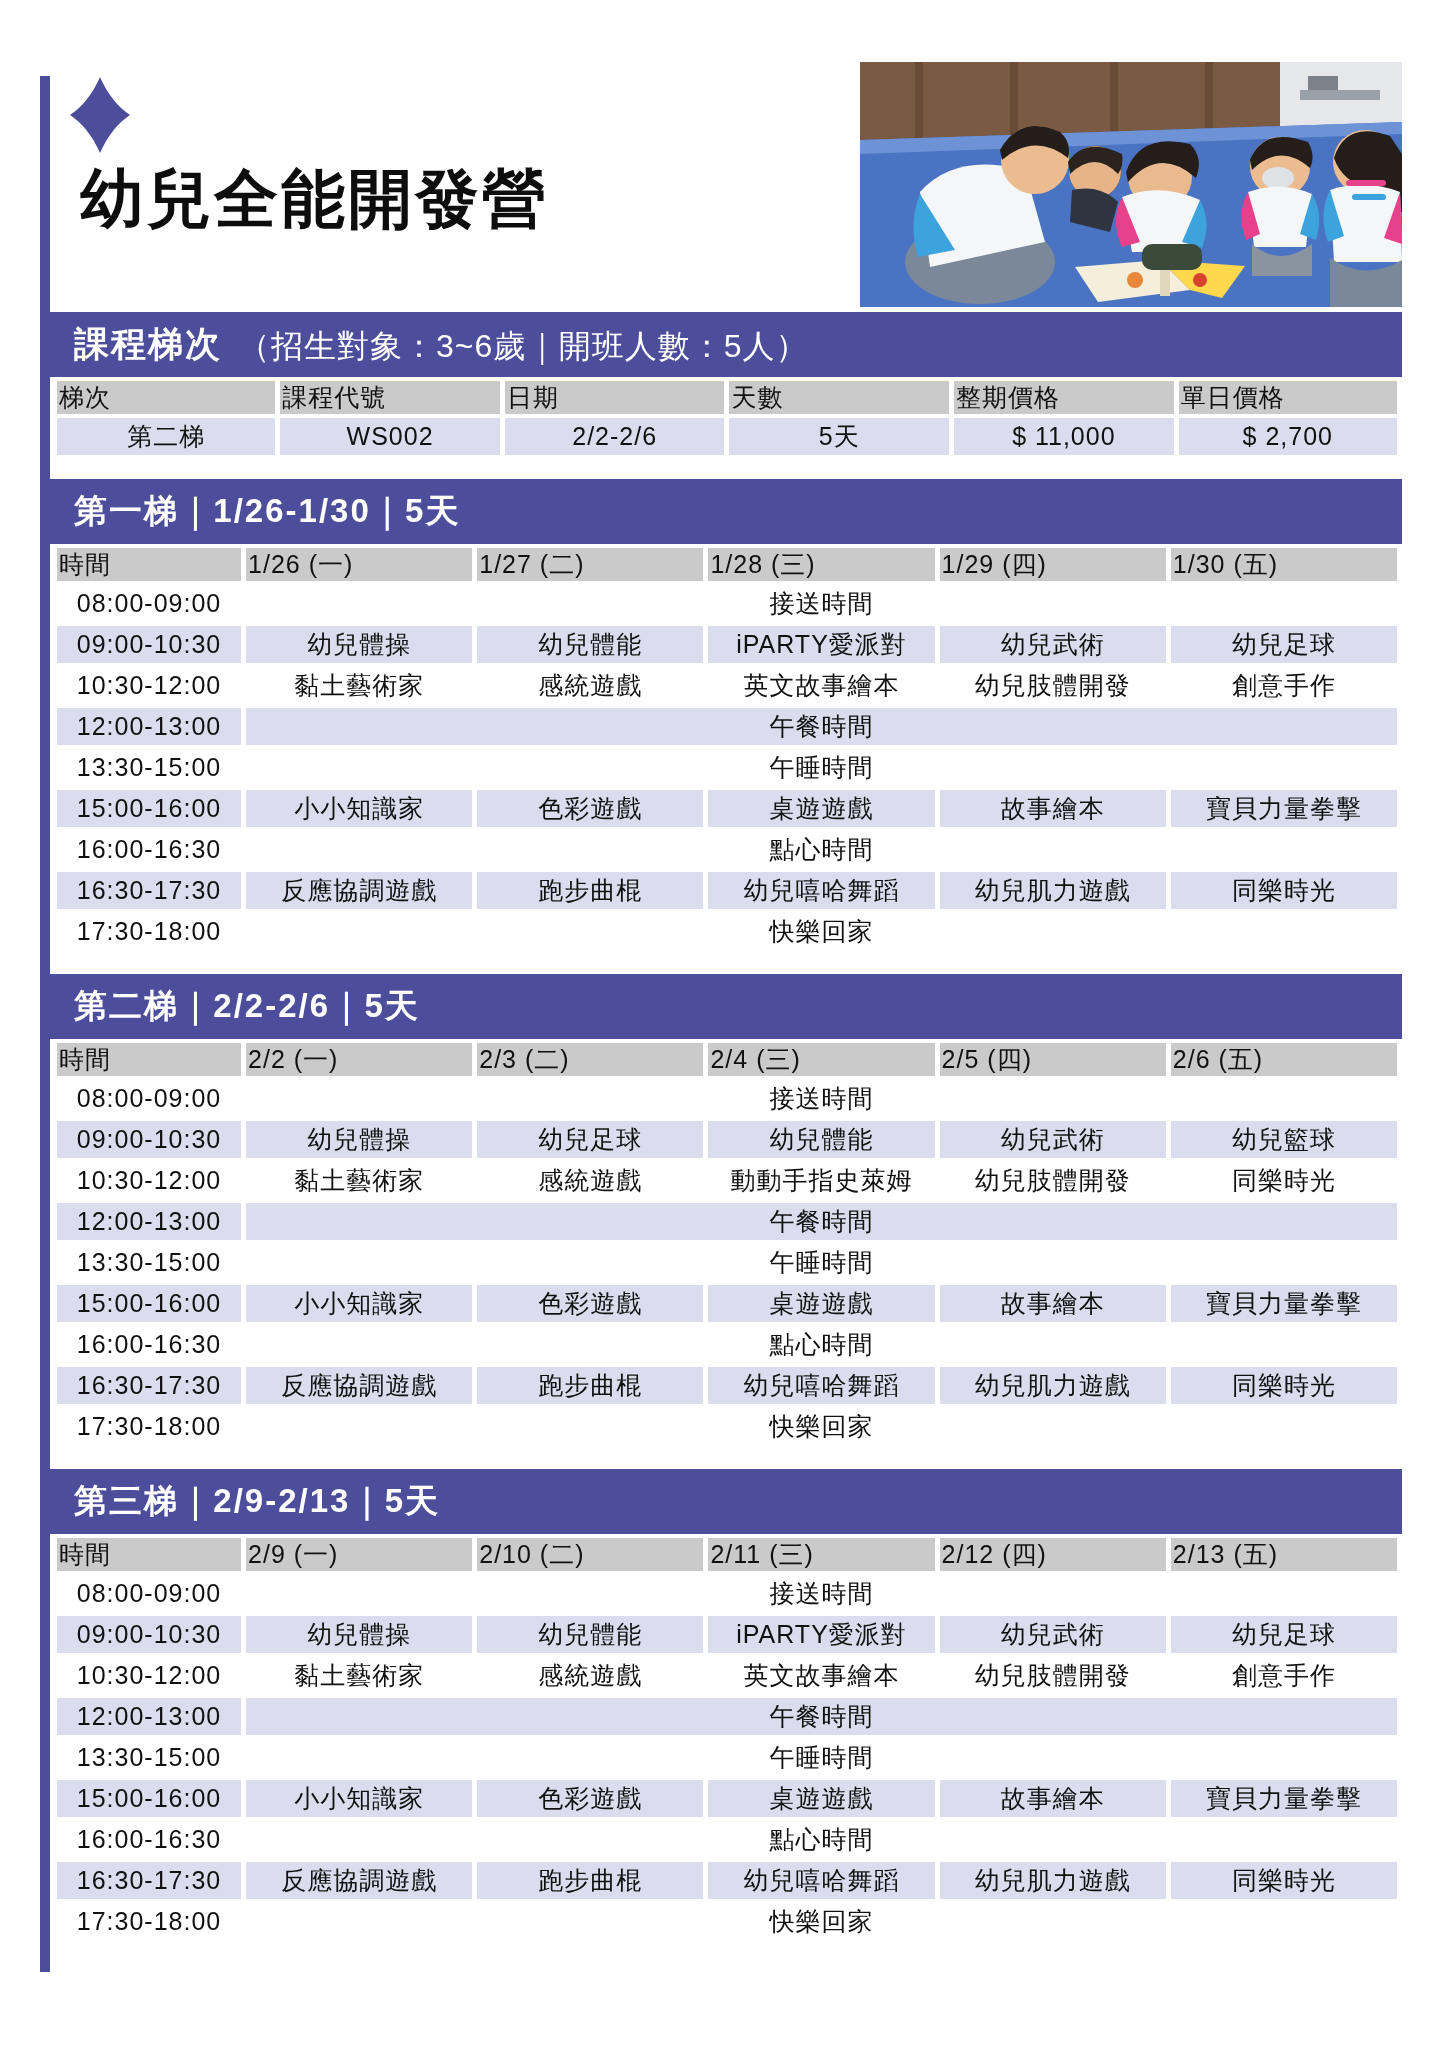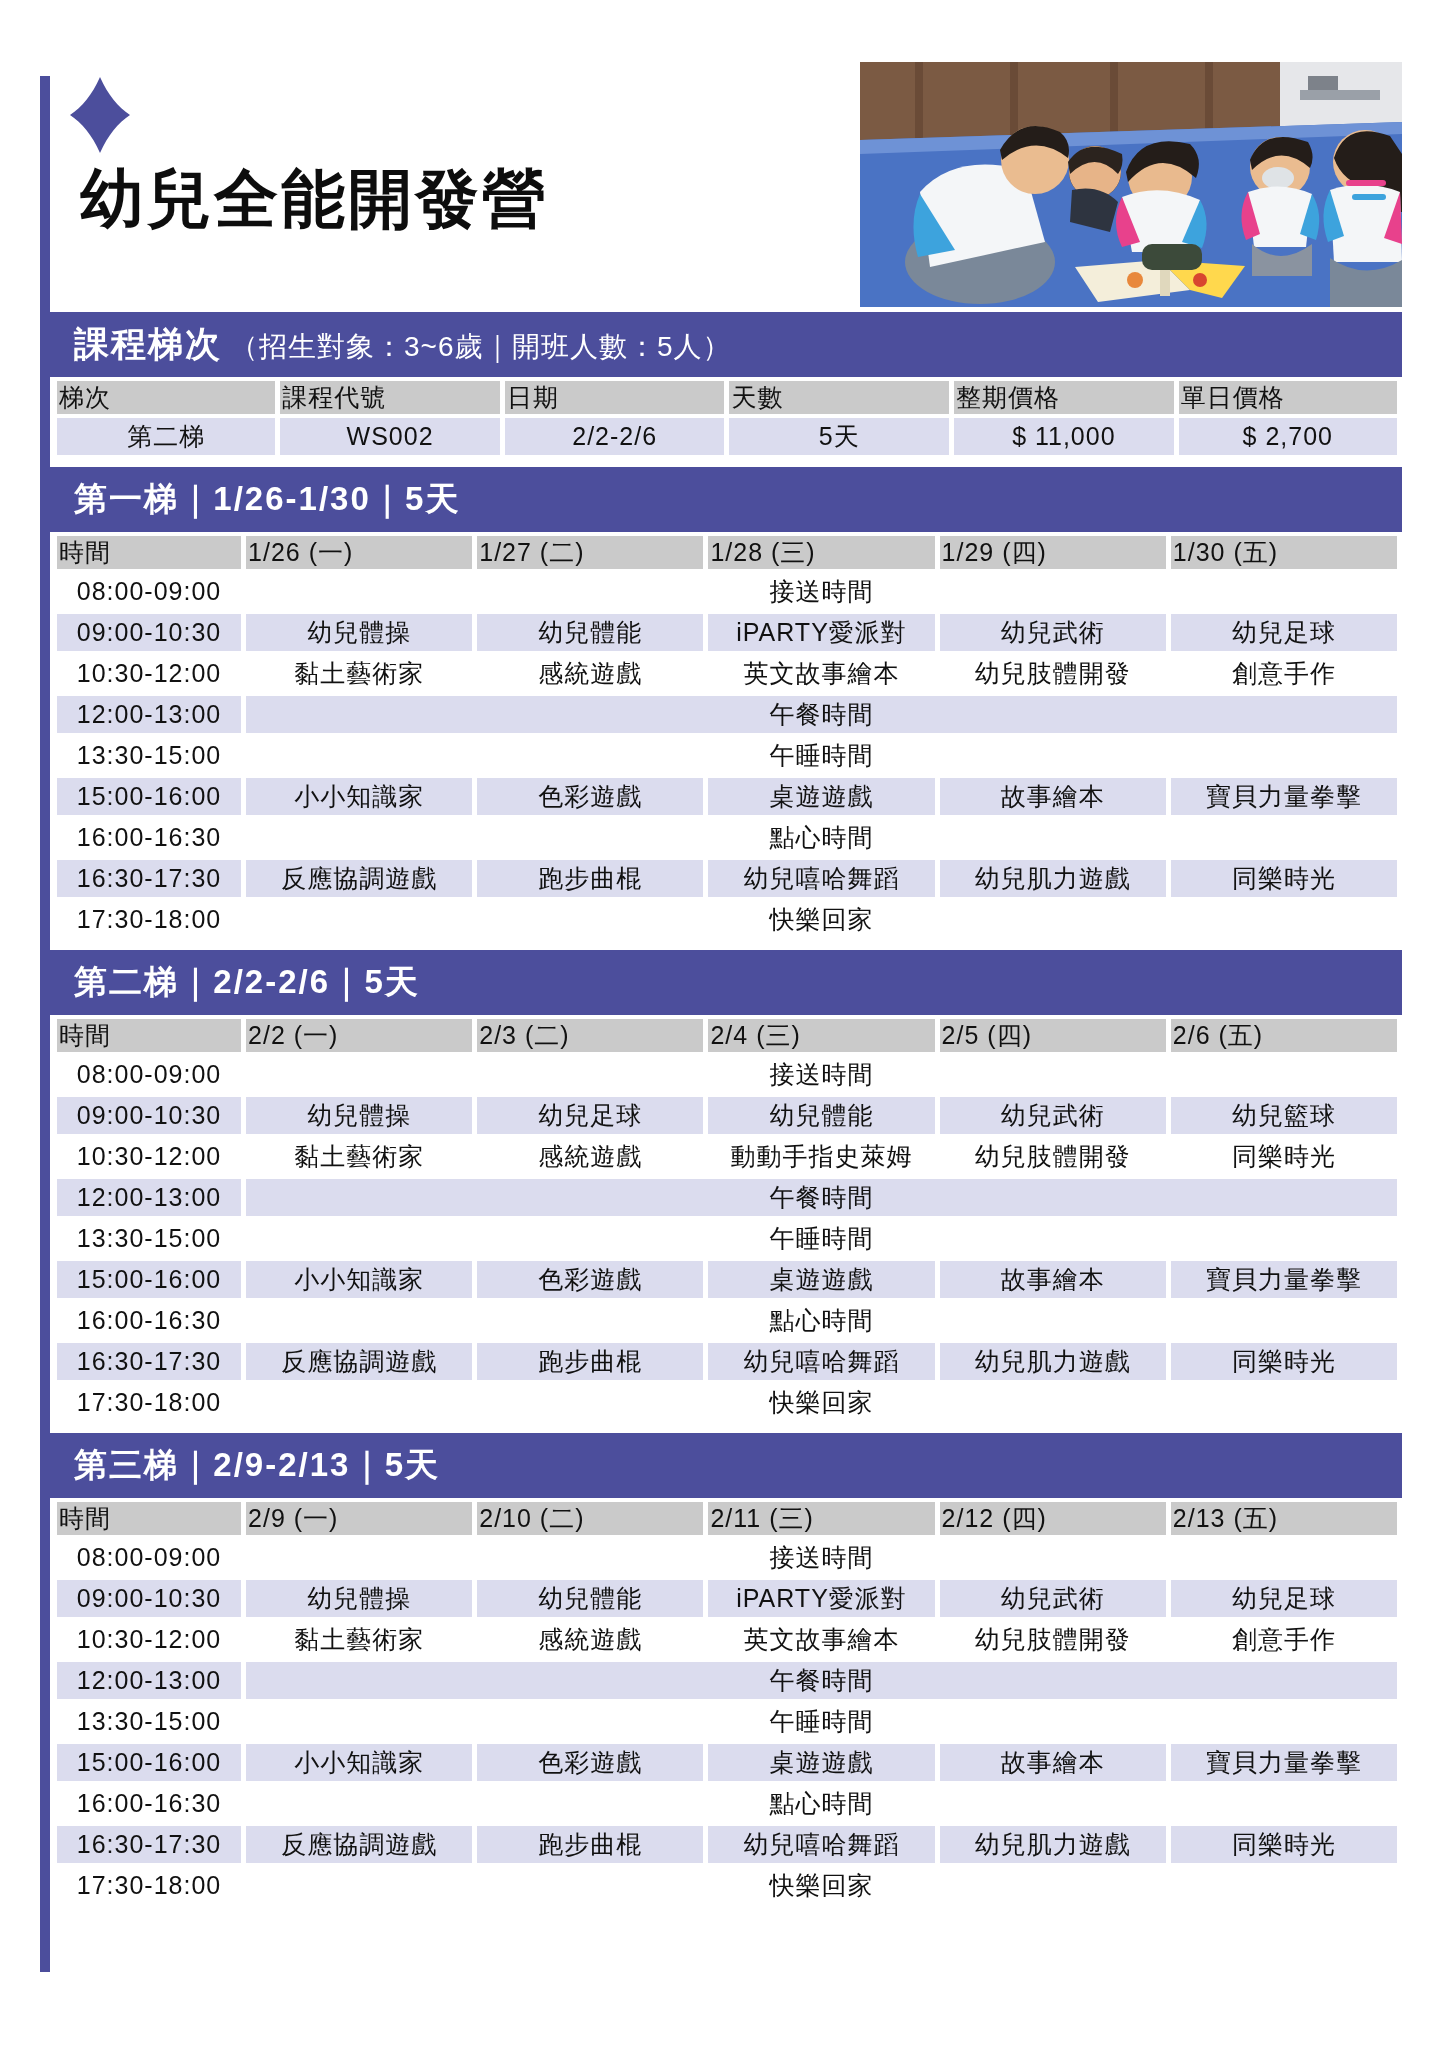--- a/index.html
+++ b/index.html
@@ -18,23 +18,23 @@
   .photo{
     position:absolute;left:860px;top:62px;width:542px;height:245px;overflow:hidden;z-index:2;background:#4a73c4;
   }
   
   .content{position:absolute;left:40px;top:312px;width:1362px;}
   .band{
     background:#4C4E9C;color:#fff;height:65px;display:flex;align-items:center;
     padding-left:34px;box-sizing:border-box;
   }
   .band-title{font-size:35px;font-weight:700;letter-spacing:2px;}
-  .band-sub{font-size:28px;font-weight:400;margin-left:8px;letter-spacing:1px;position:relative;top:2px;}
+  .band-sub{font-size:32px;font-weight:400;margin-left:16px;letter-spacing:1px;position:relative;top:2px;}
   .banner-text{font-size:33px;font-weight:700;letter-spacing:2px;}
-  .section-gap{margin-top:8px;}
+  .section-gap{margin-top:20px;}
   table.sheet{
     border-collapse:separate;border-spacing:5px 4px;table-layout:fixed;
     width:1350px;margin-left:12px;background:#fff;
   }
   table.sheet th{
     background:#CACACA;font-weight:400;font-size:25px;height:30px;text-align:left;
     padding:0 2px;letter-spacing:1px;
   }
   table.sheet td{
     font-size:25px;height:37px;text-align:center;vertical-align:middle;background:#fff;

